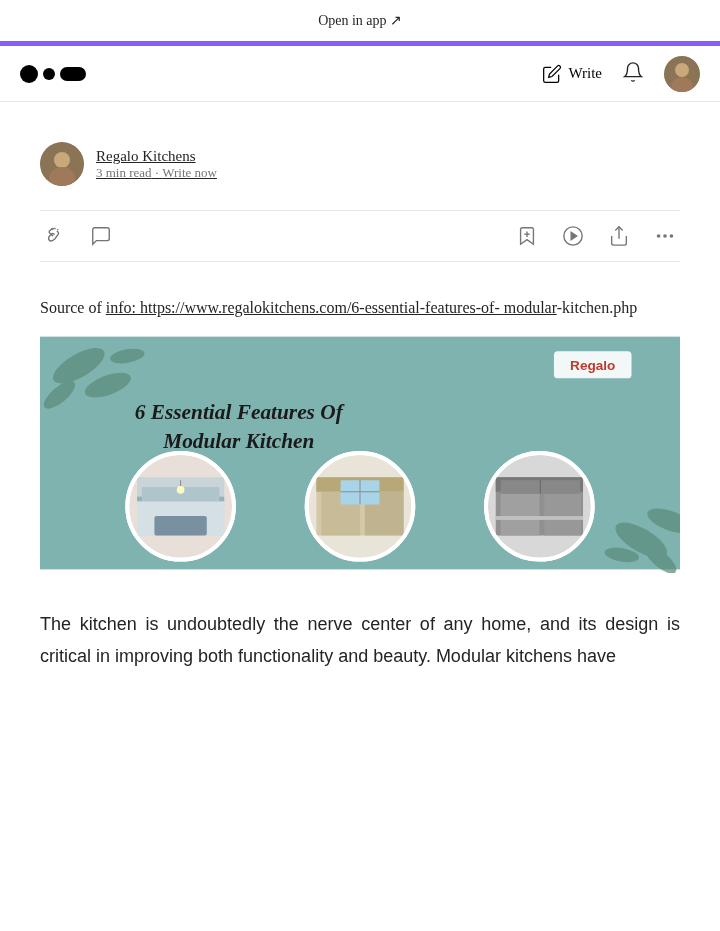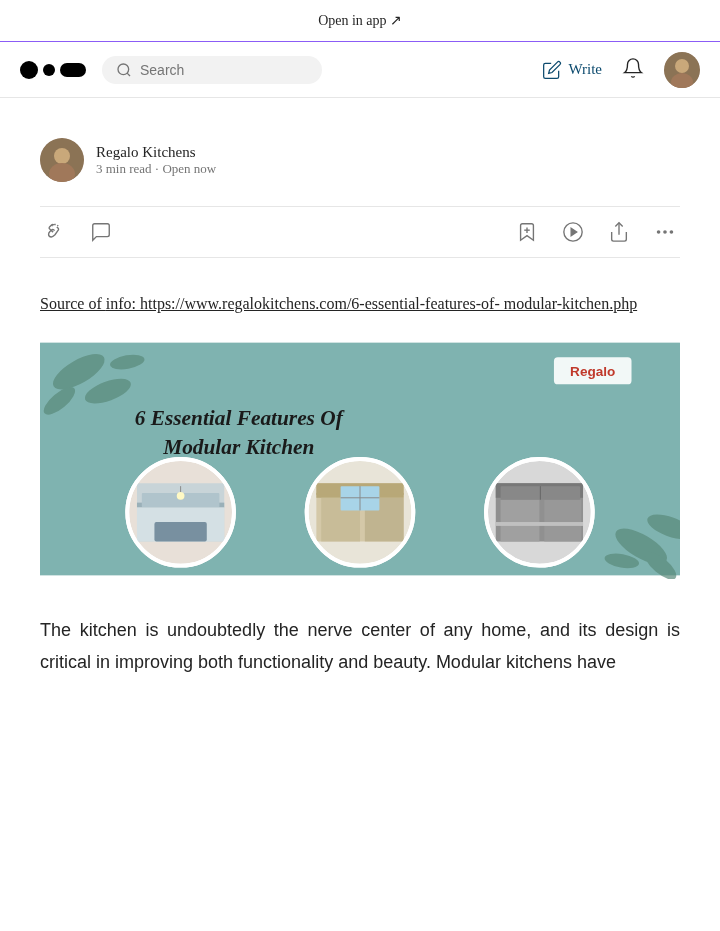--- a/index.html
+++ b/index.html
@@ -12,21 +12,21 @@
       overflow-x: hidden;
     }
 
     
     .open-in-app-banner {
       width: 100%;
       text-align: center;
       padding: 12px 16px;
       font-size: 14px;
       color: #242424;
-      border-bottom: 1px solid #8b5cf6;
+      border-bottom: 5px solid #8b5cf6;
     }
     .open-in-app-banner a {
       text-decoration: none;
       color: #242424;
       font-size: 14px;
     }
 
     
     .header {
       display: flex;
@@ -90,21 +90,21 @@
       margin-left: auto;
       display: flex;
       align-items: center;
       gap: 20px;
     }
     .write-btn {
       display: flex;
       align-items: center;
       gap: 6px;
       font-size: 15px;
-      color: #0c4a6e;
+      color: #000000;
       cursor: pointer;
       text-decoration: none;
     }
     .write-icon {
       width: 20px;
       height: 20px;
     }
     .bell-icon, .avatar {
       cursor: pointer;
     }
@@ -136,20 +136,21 @@
       font-family: Georgia, 'Times New Roman', serif;
       text-align: justify;
     }
 
     
     .author-row {
       display: flex;
       align-items: center;
       gap: 12px;
       margin-bottom: 24px;
+      text-decoration: underline;
     }
     .author-avatar {
       width: 44px;
       height: 44px;
       border-radius: 50%;
       background: #b5a090;
       overflow: hidden;
       flex-shrink: 0;
     }
     .author-info {
@@ -199,24 +200,23 @@
     }
     .action-btn svg {
       width: 22px;
       height: 22px;
     }
 
     
     .source-text {
       font-size: 16px;
       color: #242424;
-      margin-bottom: 22px;
+      margin-bottom: 12px;
       text-align: justify;
       line-height: 1.7;
-      text-decoration: underline;
     }
     .source-link {
       color: #242424;
       text-decoration: underline;
       word-break: break-all;
     }
 
     
     .article-image-wrap {
       width: 100%;
@@ -248,29 +248,20 @@
 </div>
 
 <header class="header">
 
   <div class="logo">
     <div class="logo-dot"></div>
     <div class="logo-dot-sm"></div>
     <div class="logo-rect"></div>
   </div>
 
-  <div class="search-bar">
-    <span class="search-icon-wrap">
-      <svg width="16" height="16" viewBox="0 0 24 24" fill="none" stroke="currentColor" stroke-width="2">
-        <circle cx="11" cy="11" r="8"></circle>
-        <line x1="21" y1="21" x2="16.65" y2="16.65"></line>
-      </svg>
-    </span>
-    <input class="search-input" type="text" placeholder="Search" style="">
-  </div>
 
   <div class="header-right">
     <a class="write-btn">
       <svg class="write-icon" viewBox="0 0 24 24" fill="none" stroke="currentColor" stroke-width="1.5">
         <path d="M11 4H4a2 2 0 0 0-2 2v14a2 2 0 0 0 2 2h14a2 2 0 0 0 2-2v-7"></path>
         <path d="M18.5 2.5a2.121 2.121 0 0 1 3 3L12 15l-4 1 1-4 9.5-9.5z"></path>
       </svg>
       <span>Write</span>
     </a>
     <div class="bell-icon">
@@ -298,21 +289,21 @@
         <circle cx="22" cy="22" r="22" fill="#8b7355"></circle>
         <ellipse cx="22" cy="18" rx="8" ry="8" fill="#c9a87a"></ellipse>
         <ellipse cx="22" cy="36" rx="13" ry="11" fill="#a0785a"></ellipse>
       </svg>
     </div>
     <div class="author-info">
       <span class="author-name">Regalo Kitchens</span>
       <span class="author-meta">
         <span>3 min read</span>
         <span>· </span>
-        <span>Open now</span>
+        <span>Write now</span>
       </span>
     </div>
   </div>
 
   <div class="action-bar">
     <div class="action-left">
       <button class="action-btn">
         <svg viewBox="0 0 24 24" fill="none" stroke="currentColor" stroke-width="1.5">
           <path d="M8.5 4.5l1 1M12 3v1.5M15.5 4.5l-1 1M6 8.5c-.5-.5-.5-1.5 0-2l2.5-2.5c.5-.5 1.5-.5 2 0l.5.5M8 10.5 6 8.5m2 2 1.5 1.5M10 12l-1.5-1.5m5.5-4l1.5 1.5c.5.5.5 1.5 0 2L12 15c-1 1-2.5 2.5-4 2.5s-3-1-3-3c0-1 .5-2 1.5-3l2-2c.5-.5 1.5-.5 2 0l1 1"></path>
         </svg>

